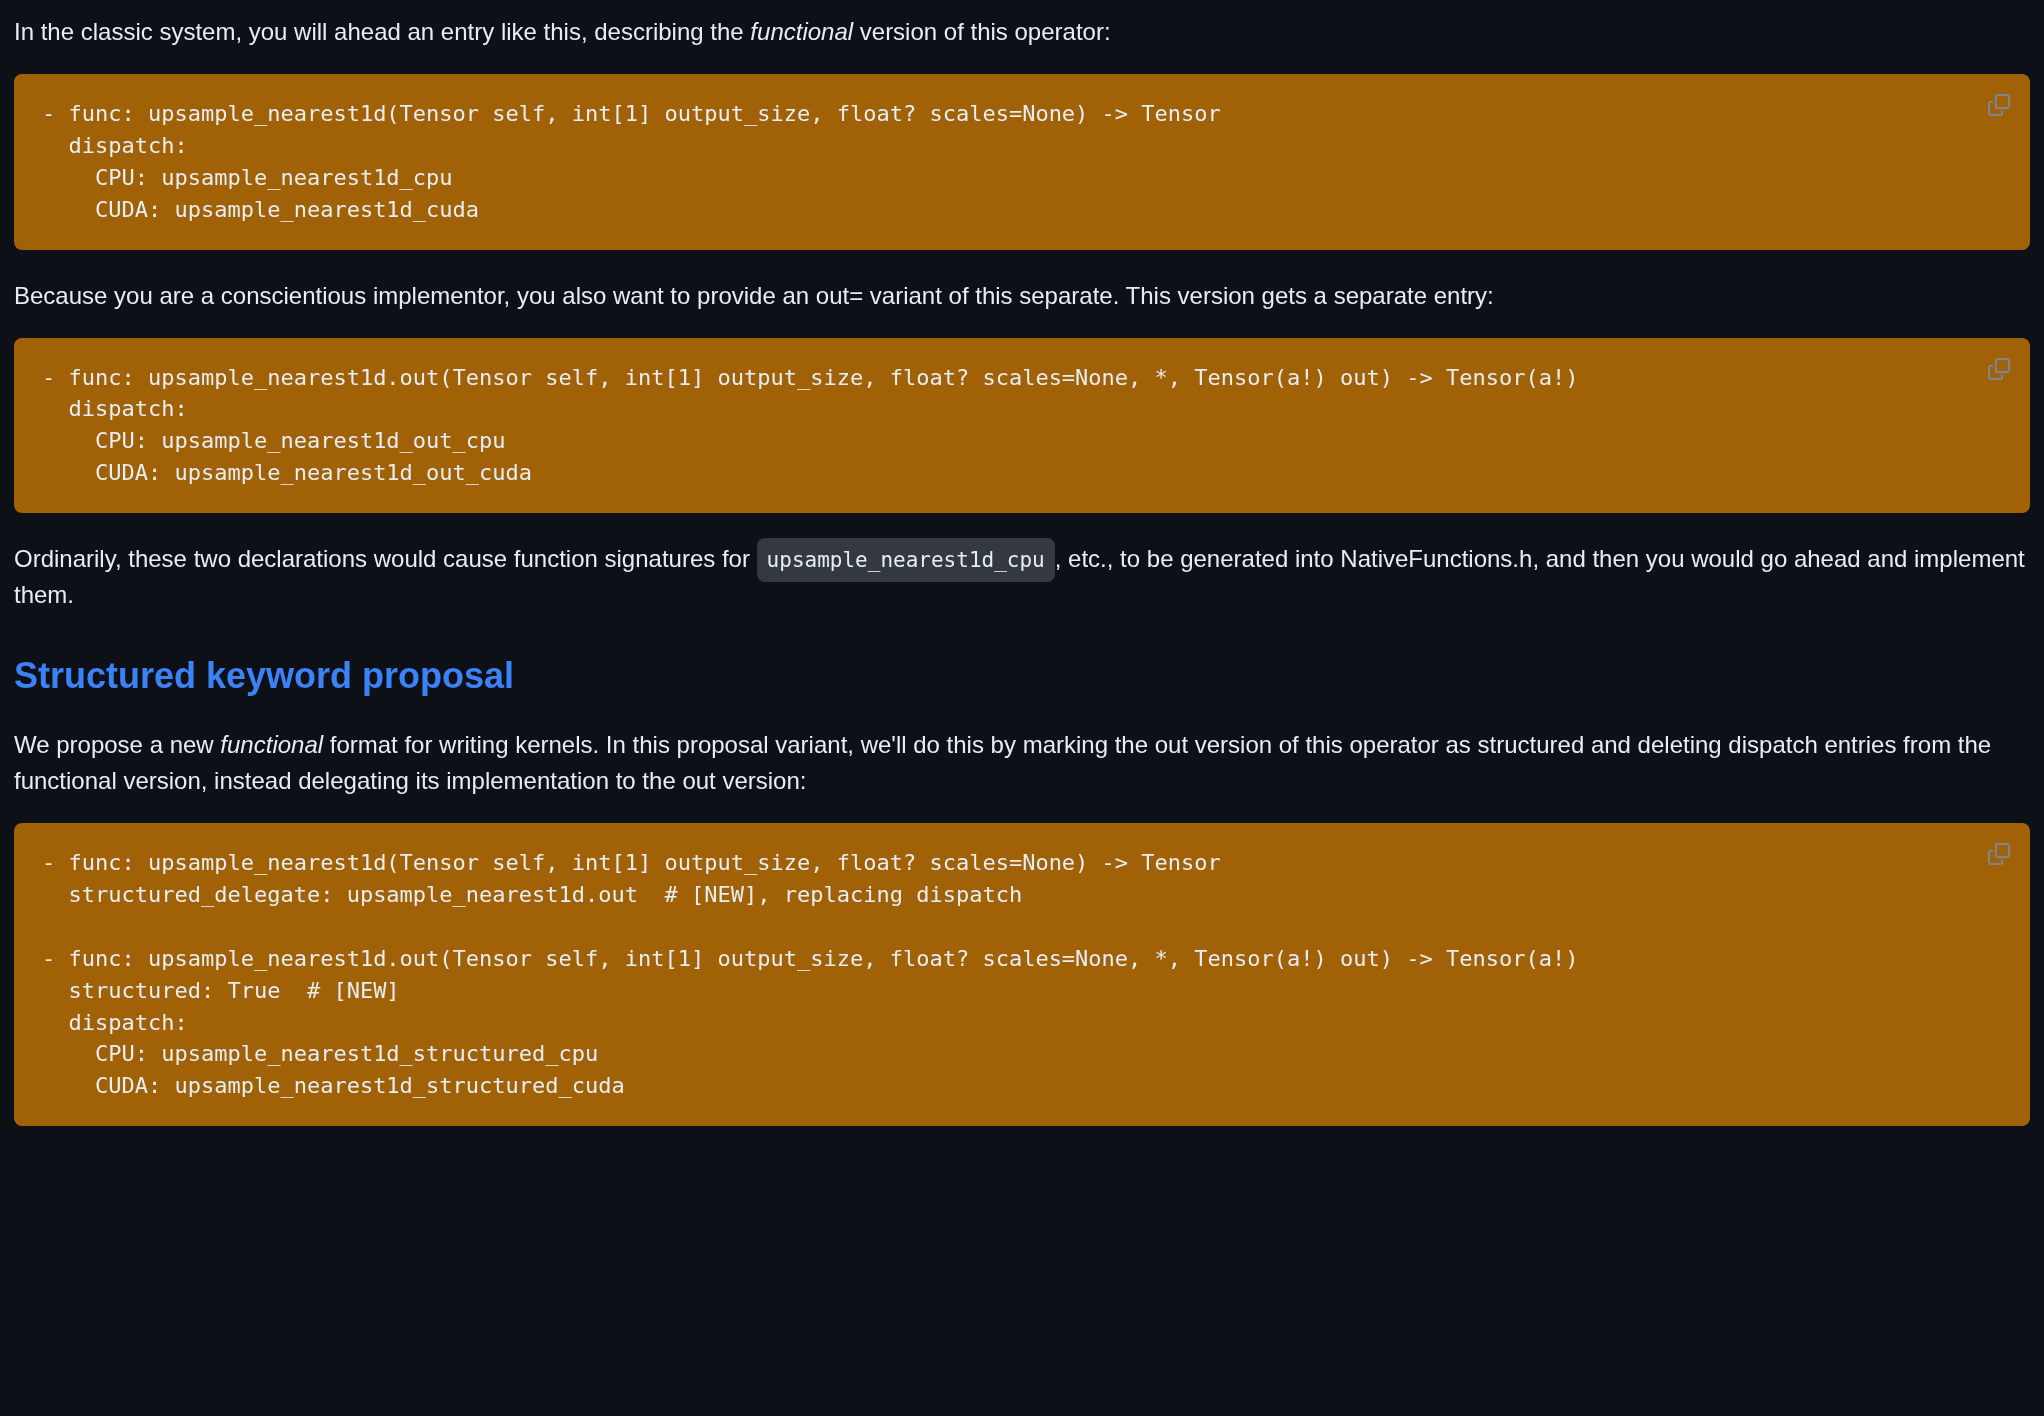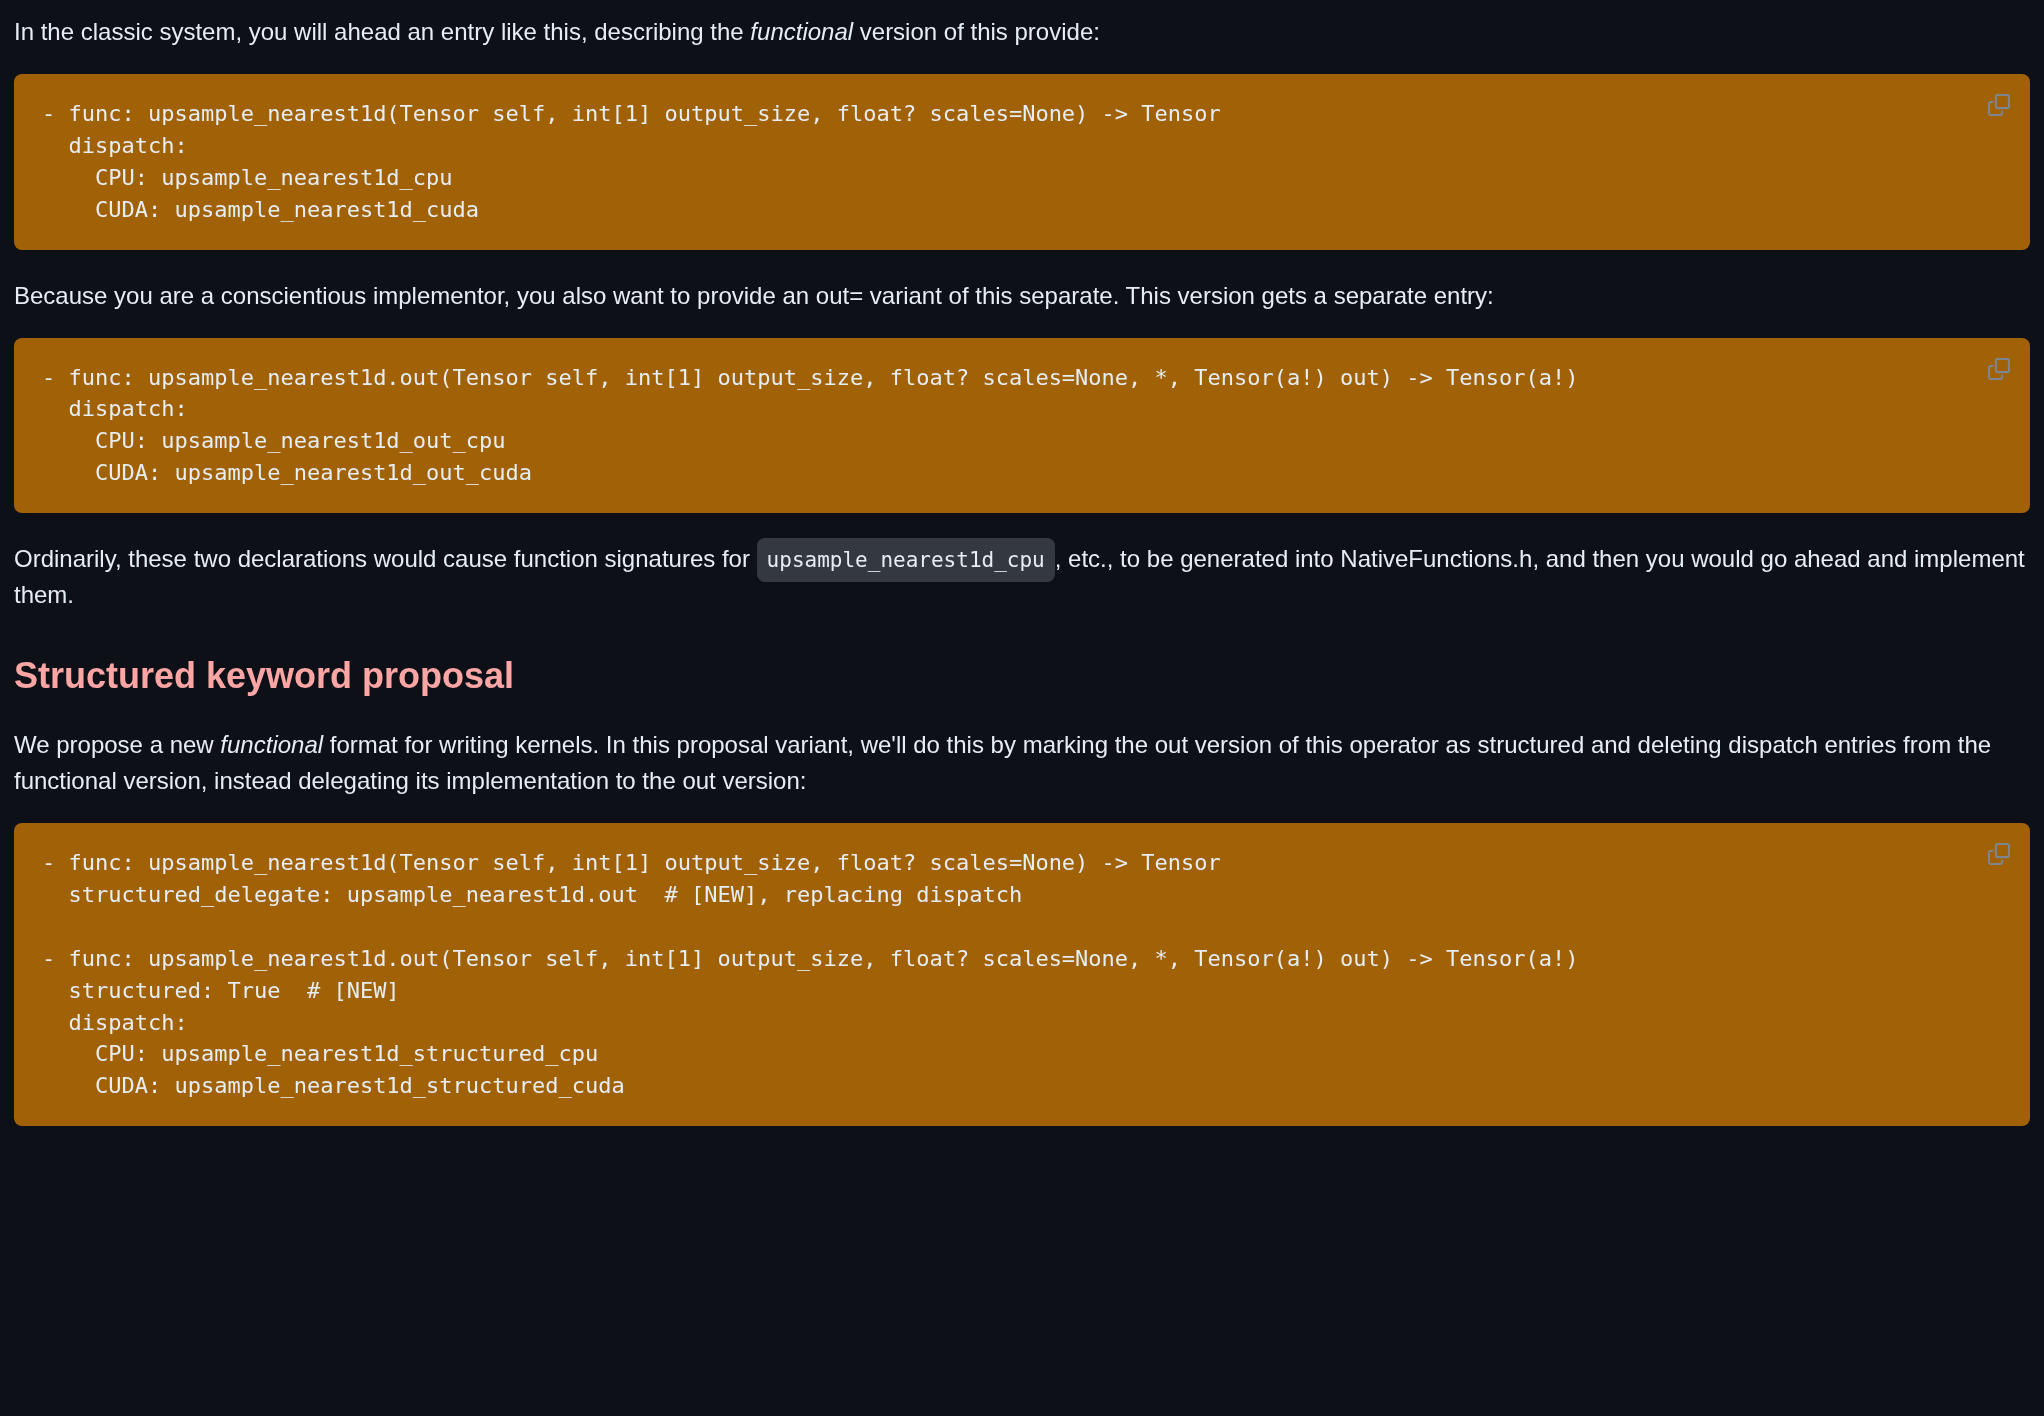--- a/index.html
+++ b/index.html
@@ -11,21 +11,21 @@
     line-height: 1.5;
     padding: 14px;
   }
   p { margin-bottom: 24px; }
   em { }
   h2 {
     font-size: 36px;
     font-weight: 600;
     margin-top: 36px;
     margin-bottom: 24px;
-    color: #fca5a5;
+    color: #3b82f6;
   }
   .code-block {
     position: relative;
     background: #a16207;
     border-radius: 8px;
     padding: 24px 28px;
     margin-bottom: 28px;
     overflow-x: auto;
   }
   .code-block pre {
@@ -61,21 +61,21 @@
   .code-block::-webkit-scrollbar { height: 14px; }
   .code-block::-webkit-scrollbar-track { background: #161b22; }
   .code-block::-webkit-scrollbar-thumb { background: #5a5f66; border-radius: 0; }
   .scroll-vis { overflow-x: scroll; }
   .scroll-vis::-webkit-scrollbar-thumb { background: #5a5f66; }
 </style>
 </head>
 <body>
 
 <p>
-  <span>In the classic system, you will ahead an entry like this, describing the </span><em>functional</em><span> version of this provide:</span>
+  <span>In the classic system, you will ahead an entry like this, describing the </span><em>functional</em><span> version of this operator:</span>
 </p>
 
 <div class="code-block">
   <button class="copy-btn">
     <svg width="22" height="22" viewBox="0 0 16 16" fill="currentColor">
         <path d="M0 6.75C0 5.784.784 5 1.75 5h1.5a.75.75 0 0 1 0 1.5h-1.5a.25.25 0 0 0-.25.25v7.5c0 .138.112.25.25.25h7.5a.25.25 0 0 0 .25-.25v-1.5a.75.75 0 0 1 1.5 0v1.5A1.75 1.75 0 0 1 9.25 16h-7.5A1.75 1.75 0 0 1 0 14.25Z"></path>
         <path d="M5 1.75C5 .784 5.784 0 6.75 0h7.5C15.216 0 16 .784 16 1.75v7.5A1.75 1.75 0 0 1 14.25 11h-7.5A1.75 1.75 0 0 1 5 9.25Zm1.75-.25a.25.25 0 0 0-.25.25v7.5c0 .138.112.25.25.25h7.5a.25.25 0 0 0 .25-.25v-7.5a.25.25 0 0 0-.25-.25Z"></path>
       </svg>
   </button>
   <pre>- func: upsample_nearest1d(Tensor self, int[1] output_size, float? scales=None) -&gt; Tensor

